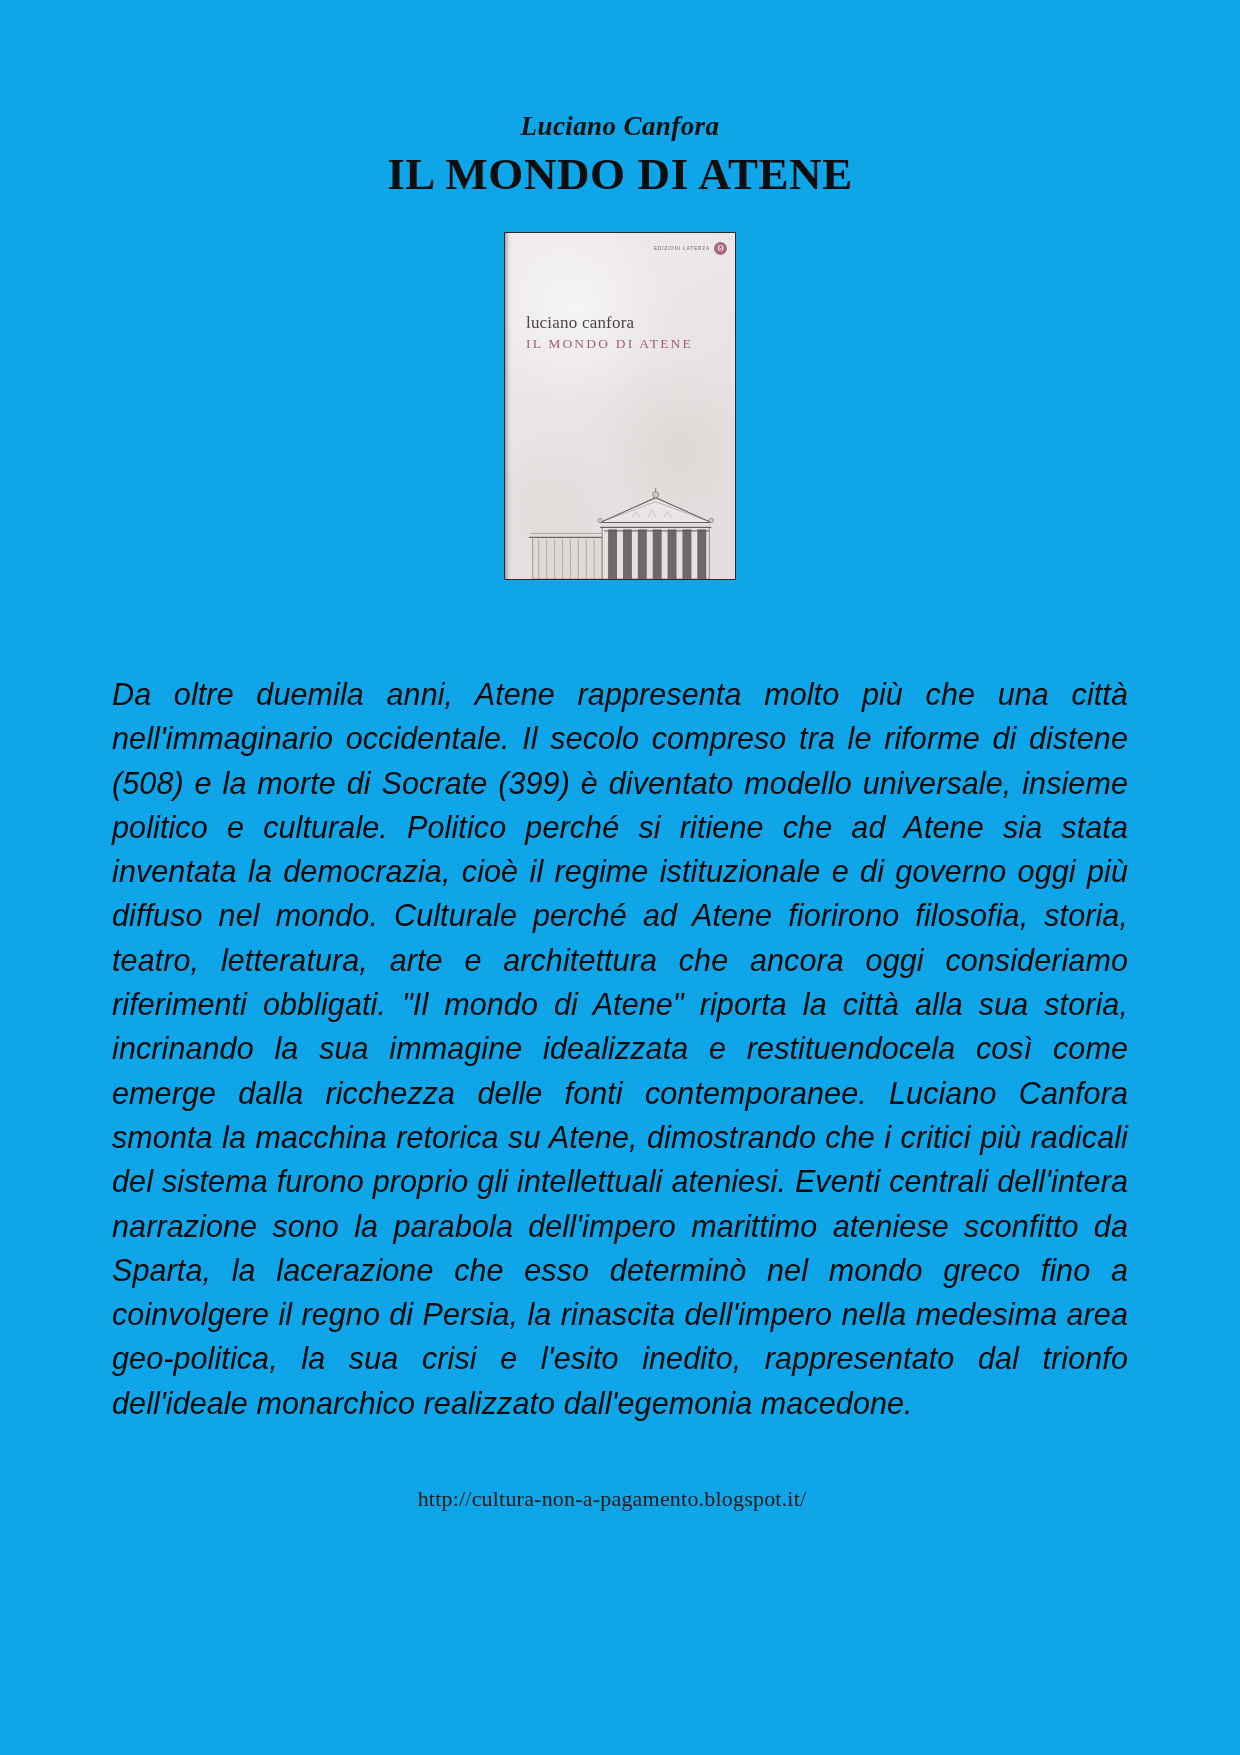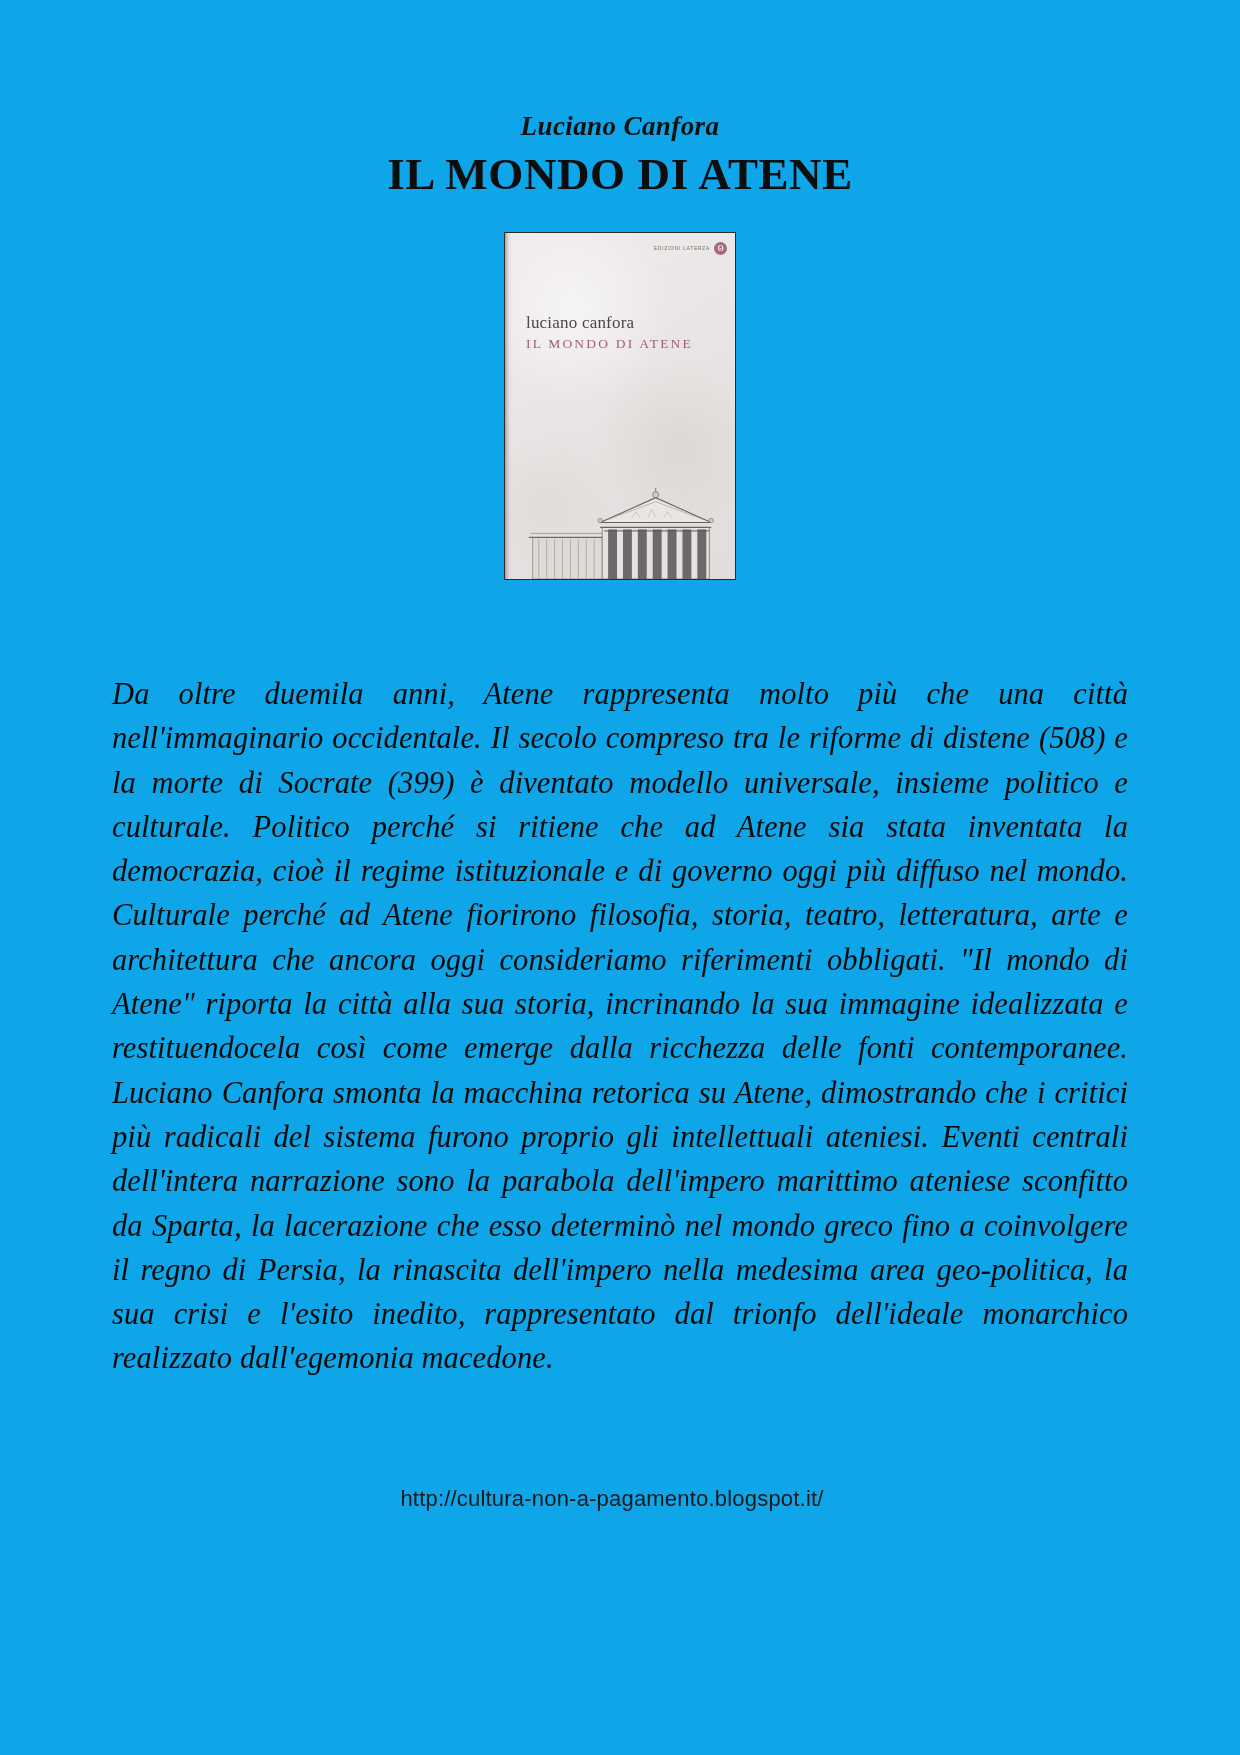--- a/index.html
+++ b/index.html
@@ -148,38 +148,38 @@
     opacity: 0.82;
   }
   .cover-temple svg { display: block; width: 100%; height: 100%; }
 
   
   .blurb {
     position: absolute;
     top: 672px;
     left: 112px;
     width: 1016px;
-    font-family: Liberation Serif, serif;
+    font-family: Liberation Sans, sans-serif;
     font-style: italic;
     font-size: 30.5px;
     line-height: 44.3px;
     text-align: justify;
     text-justify: inter-word;
     color: #0a0a0a;
     letter-spacing: 0.1px;
   }
 
   
   .footer {
     position: absolute;
     top: 1486px;
     left: 0;
     right: 16px;
     text-align: center;
-    font-family: Liberation Sans, sans-serif;
+    font-family: Liberation Serif, serif;
     font-size: 22px;
     color: #1a1a1a;
     letter-spacing: 0.2px;
   }
 </style>
 </head>
 <body>
 
 <div class="page">
 

